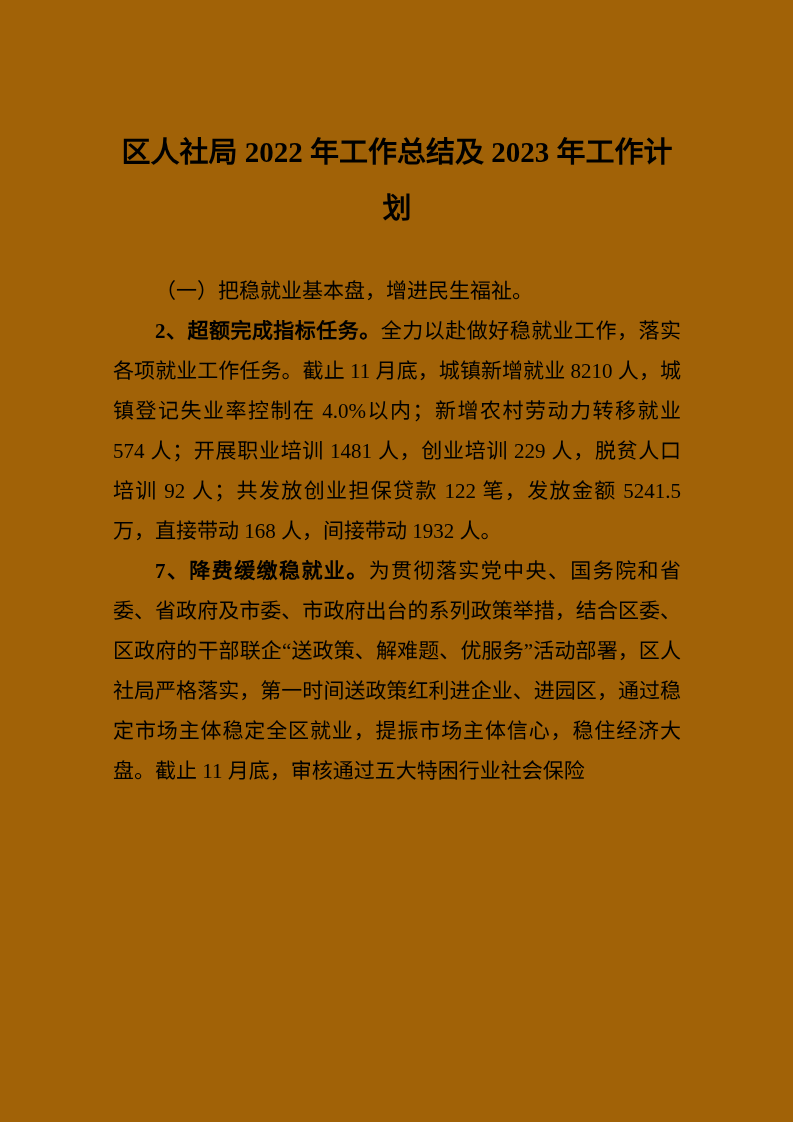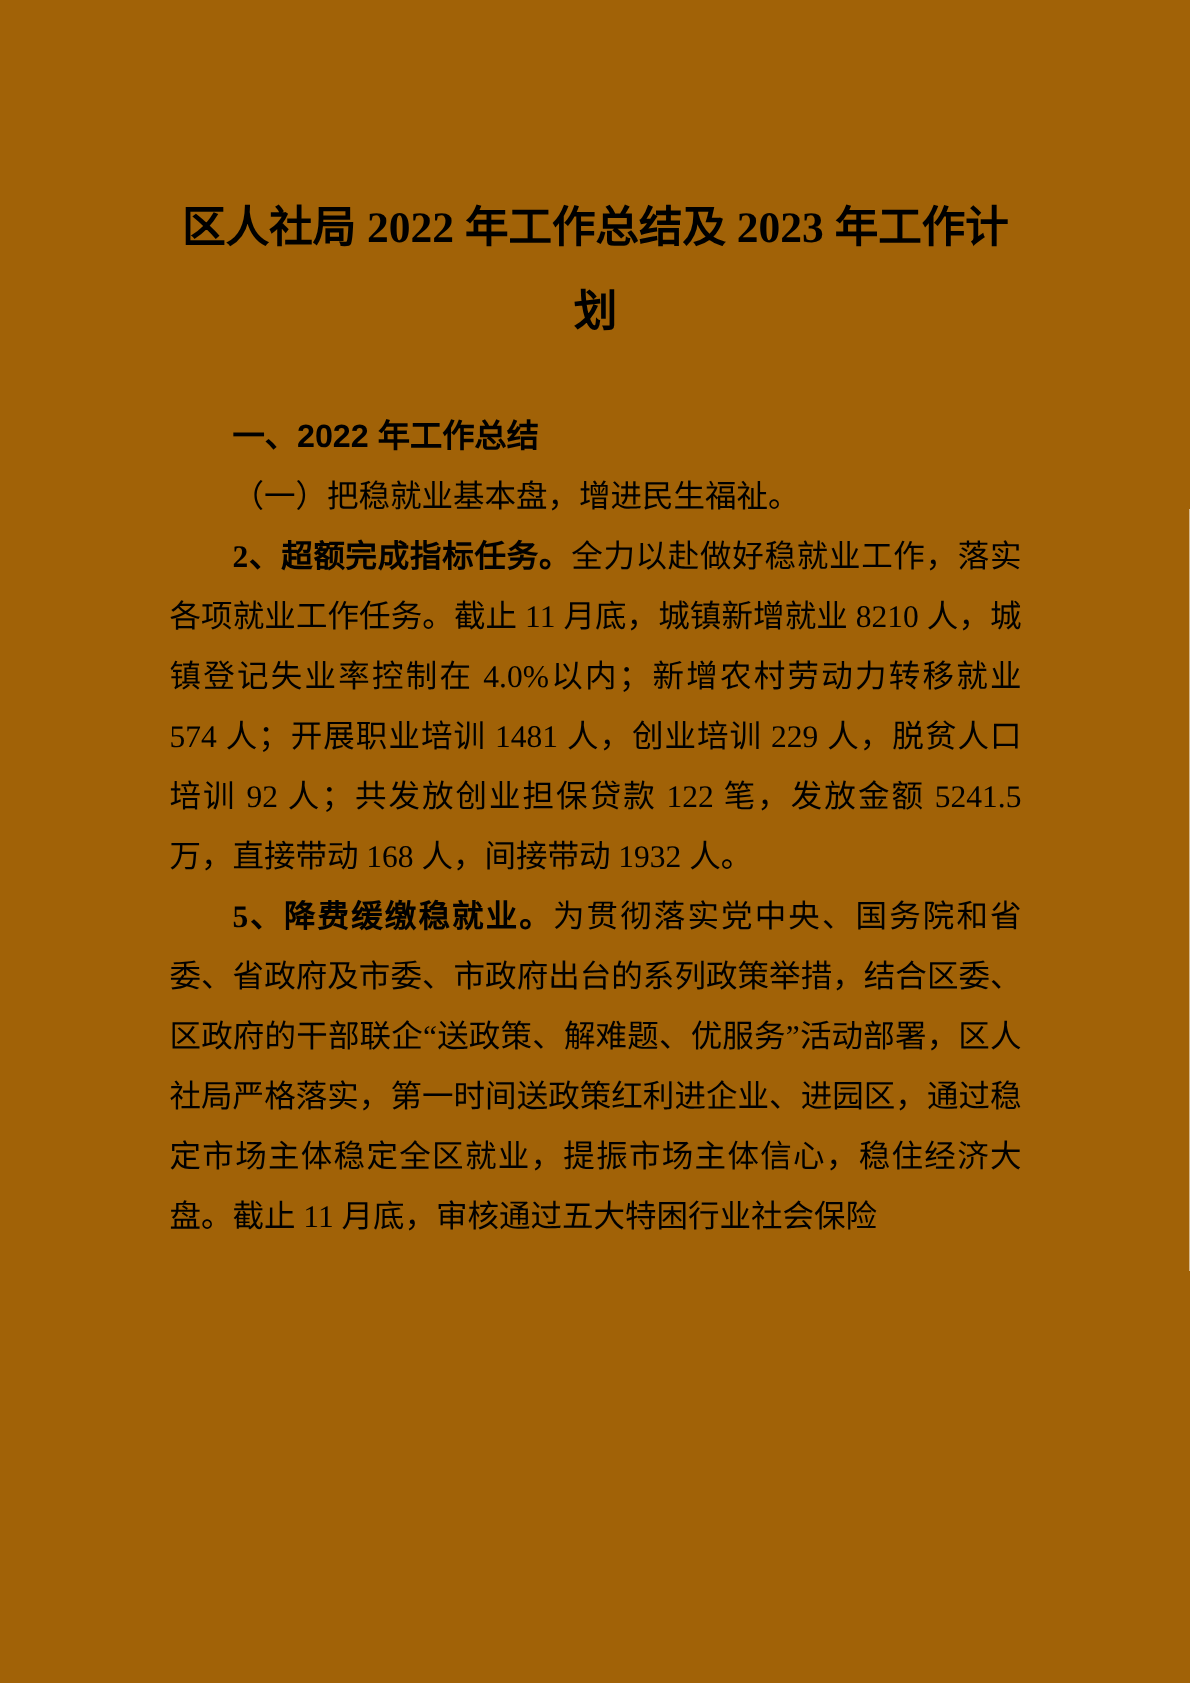--- a/index.html
+++ b/index.html
@@ -64,24 +64,23 @@
 <div class="page">
   <div class="content">
 
     <div class="doc-title">
       <div>区人社局 2022 年工作总结及 2023 年工作计</div>
       <div>划</div>
     </div>
 
     <div class="doc-body">
 
-      <div class="sec-heading">一、2022 年工作总结</div>
 
 
       <div class="sub-heading">（一）把稳就业基本盘，增进民生福祉。</div>
 
       <p class="para"><span class="lead-bold">2、超额完成指标任务。</span><span>全力以赴做好稳就业工作，落实各项就业工作任务。截止 11 月底，城镇新增就业 8210 人，城镇登记失业率控制在 4.0%以内；新增农村劳动力转移就业 574 人；开展职业培训 1481 人，创业培训 229 人，脱贫人口培训 92 人；共发放创业担保贷款 122 笔，发放金额 5241.5 万，直接带动 168 人，间接带动 1932 人。</span></p>
 
-      <p class="para"><span class="lead-bold">5、降费缓缴稳就业。</span><span>为贯彻落实党中央、国务院和省委、省政府及市委、市政府出台的系列政策举措，结合区委、区政府的干部联企“送政策、解难题、优服务”活动部署，区人社局严格落实，第一时间送政策红利进企业、进园区，通过稳定市场主体稳定全区就业，提振市场主体信心，稳住经济大盘。截止 11 月底，审核通过五大特困行业社会保险</span></p>
+      <p class="para"><span class="lead-bold">7、降费缓缴稳就业。</span><span>为贯彻落实党中央、国务院和省委、省政府及市委、市政府出台的系列政策举措，结合区委、区政府的干部联企“送政策、解难题、优服务”活动部署，区人社局严格落实，第一时间送政策红利进企业、进园区，通过稳定市场主体稳定全区就业，提振市场主体信心，稳住经济大盘。截止 11 月底，审核通过五大特困行业社会保险</span></p>
 
     </div>
   </div>
 </div>
 
 </body></html>

